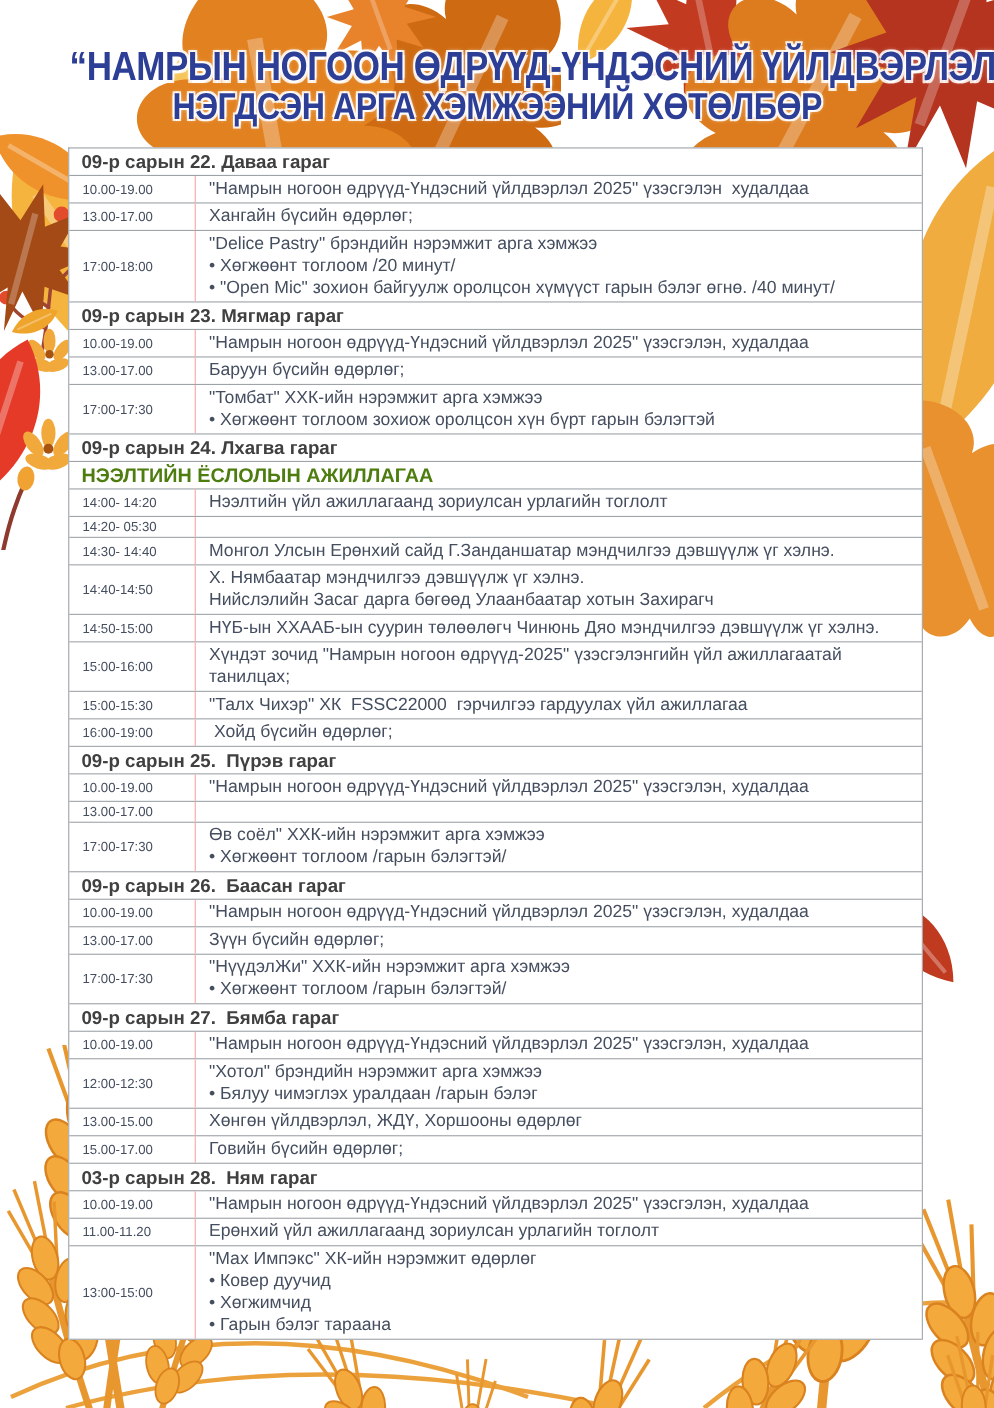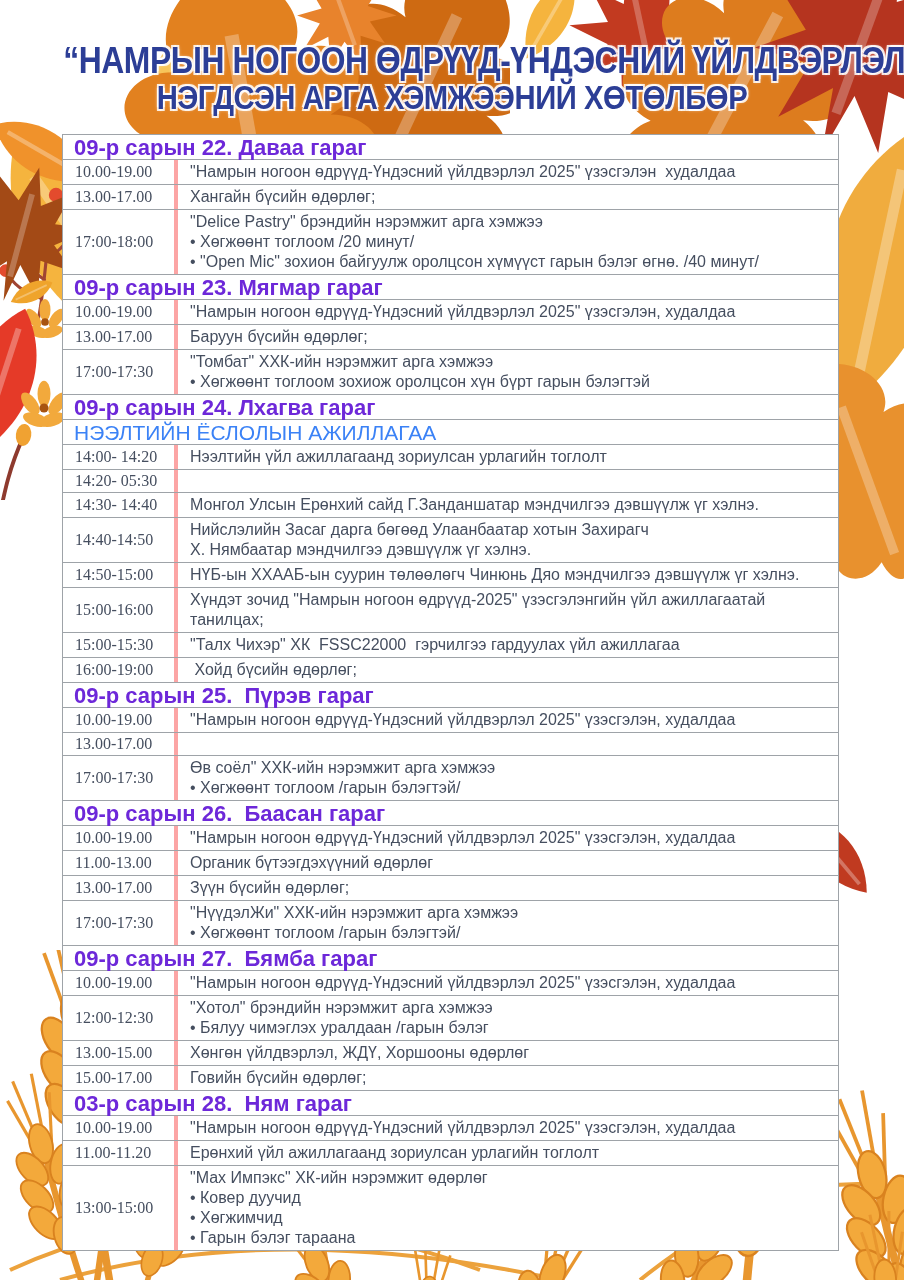--- a/index.html
+++ b/index.html
@@ -19,33 +19,33 @@
   .title-line1{font-size:37px;line-height:38px;}
   .title-line2{font-size:34px;line-height:34px;}
   
   .schedule{
     position:absolute;left:62px;top:134px;width:777px;z-index:1;
     background:#fff;border:1px solid #9ea3a8;border-bottom:none;
     box-sizing:border-box;
   }
   .row{border-bottom:1px solid #9ea3a8;white-space:pre-wrap;}
   .header-row{
-    padding:3px 11px 2px;color:#6d28d9;font-weight:bold;
-    font-size:22px;line-height:19px;
+    padding:3px 11px 2px;color:#404040;font-weight:bold;
+    font-size:17px;line-height:19px;
   }
   .subheader-row{
-    padding:3px 11px 2px;color:#3b82f6;font-weight:normal;
-    font-size:21px;line-height:19px;
+    padding:3px 11px 2px;color:#4d7c0f;font-weight:bold;
+    font-size:18px;line-height:19px;
   }
   .event-row{display:flex;align-items:stretch;}
   .cell{box-sizing:border-box;}
   .time-cell{
-    flex:0 0 115px;border-right:4px solid #fca5a5;
+    flex:0 0 115px;border-right:1px solid #fca5a5;
     padding:2px 6px 2px 12px;display:flex;align-items:center;
-    font-size:16px;color:#454e5f;font-family:Liberation Serif, serif;
+    font-size:12px;color:#454e5f;
   }
   .desc-cell{flex:1;padding:2px 12px;font-size:16px;color:#454e5f;}
   .desc-line{line-height:20px;}
 </style>
 </head>
 <body>
 
 <svg width="0" height="0" style="position:absolute" aria-hidden="true">
   <defs>
     <g id="leaf-oak">
@@ -181,32 +181,31 @@
       <div class="row event-row"><div class="cell time-cell">17:00-18:00</div><div class="cell desc-cell"><div class="desc-line">"Delice Pastry" брэндийн нэрэмжит арга хэмжээ</div><div class="desc-line">• Хөгжөөнт тоглоом /20 минут/</div><div class="desc-line">• "Open Mic" зохион байгуулж оролцсон хүмүүст гарын бэлэг өгнө. /40 минут/</div></div></div>
       <div class="row header-row">09-р сарын 23. Мягмар гараг</div>
       <div class="row event-row"><div class="cell time-cell">10.00-19.00</div><div class="cell desc-cell"><div class="desc-line">"Намрын ногоон өдрүүд-Үндэсний үйлдвэрлэл 2025" үзэсгэлэн, худалдаа</div></div></div>
       <div class="row event-row"><div class="cell time-cell">13.00-17.00</div><div class="cell desc-cell"><div class="desc-line">Баруун бүсийн өдөрлөг;</div></div></div>
       <div class="row event-row"><div class="cell time-cell">17:00-17:30</div><div class="cell desc-cell"><div class="desc-line">"Томбат" ХХК-ийн нэрэмжит арга хэмжээ</div><div class="desc-line">• Хөгжөөнт тоглоом зохиож оролцсон хүн бүрт гарын бэлэгтэй</div></div></div>
       <div class="row header-row">09-р сарын 24. Лхагва гараг</div>
       <div class="row subheader-row">НЭЭЛТИЙН ЁСЛОЛЫН АЖИЛЛАГАА</div>
       <div class="row event-row"><div class="cell time-cell">14:00- 14:20</div><div class="cell desc-cell"><div class="desc-line">Нээлтийн үйл ажиллагаанд зориулсан урлагийн тоглолт</div></div></div>
       <div class="row event-row"><div class="cell time-cell">14:20- 05:30</div></div>
       <div class="row event-row"><div class="cell time-cell">14:30- 14:40</div><div class="cell desc-cell"><div class="desc-line">Монгол Улсын Ерөнхий сайд Г.Занданшатар мэндчилгээ дэвшүүлж үг хэлнэ.</div></div></div>
-      <div class="row event-row"><div class="cell time-cell">14:40-14:50</div><div class="cell desc-cell"><div class="desc-line">Нийслэлийн Засаг дарга бөгөөд Улаанбаатар хотын Захирагч</div><div class="desc-line">Х. Нямбаатар мэндчилгээ дэвшүүлж үг хэлнэ.</div></div></div>
+      <div class="row event-row"><div class="cell time-cell">14:40-14:50</div><div class="cell desc-cell"><div class="desc-line">Х. Нямбаатар мэндчилгээ дэвшүүлж үг хэлнэ.</div><div class="desc-line">Нийслэлийн Засаг дарга бөгөөд Улаанбаатар хотын Захирагч</div></div></div>
       <div class="row event-row"><div class="cell time-cell">14:50-15:00</div><div class="cell desc-cell"><div class="desc-line">НҮБ-ын ХХААБ-ын суурин төлөөлөгч Чинюнь Дяо мэндчилгээ дэвшүүлж үг хэлнэ.</div></div></div>
       <div class="row event-row"><div class="cell time-cell">15:00-16:00</div><div class="cell desc-cell"><div class="desc-line">Хүндэт зочид "Намрын ногоон өдрүүд-2025" үзэсгэлэнгийн үйл ажиллагаатай танилцах;</div></div></div>
       <div class="row event-row"><div class="cell time-cell">15:00-15:30</div><div class="cell desc-cell"><div class="desc-line">"Талх Чихэр" ХК  FSSC22000  гэрчилгээ гардуулах үйл ажиллагаа</div></div></div>
       <div class="row event-row"><div class="cell time-cell">16:00-19:00</div><div class="cell desc-cell"><div class="desc-line"> Хойд бүсийн өдөрлөг;</div></div></div>
       <div class="row header-row">09-р сарын 25.  Пүрэв гараг</div>
       <div class="row event-row"><div class="cell time-cell">10.00-19.00</div><div class="cell desc-cell"><div class="desc-line">"Намрын ногоон өдрүүд-Үндэсний үйлдвэрлэл 2025" үзэсгэлэн, худалдаа</div></div></div>
       <div class="row event-row"><div class="cell time-cell">13.00-17.00</div></div>
       <div class="row event-row"><div class="cell time-cell">17:00-17:30</div><div class="cell desc-cell"><div class="desc-line">Өв соёл" ХХК-ийн нэрэмжит арга хэмжээ</div><div class="desc-line">• Хөгжөөнт тоглоом /гарын бэлэгтэй/</div></div></div>
       <div class="row header-row">09-р сарын 26.  Баасан гараг</div>
       <div class="row event-row"><div class="cell time-cell">10.00-19.00</div><div class="cell desc-cell"><div class="desc-line">"Намрын ногоон өдрүүд-Үндэсний үйлдвэрлэл 2025" үзэсгэлэн, худалдаа</div></div></div>
-      <div class="row event-row"><div class="cell time-cell">11.00-13.00</div><div class="cell desc-cell"><div class="desc-line">Органик бүтээгдэхүүний өдөрлөг</div></div></div>
       <div class="row event-row"><div class="cell time-cell">13.00-17.00</div><div class="cell desc-cell"><div class="desc-line">Зүүн бүсийн өдөрлөг;</div></div></div>
       <div class="row event-row"><div class="cell time-cell">17:00-17:30</div><div class="cell desc-cell"><div class="desc-line">"НүүдэлЖи" ХХК-ийн нэрэмжит арга хэмжээ</div><div class="desc-line">• Хөгжөөнт тоглоом /гарын бэлэгтэй/</div></div></div>
       <div class="row header-row">09-р сарын 27.  Бямба гараг</div>
       <div class="row event-row"><div class="cell time-cell">10.00-19.00</div><div class="cell desc-cell"><div class="desc-line">"Намрын ногоон өдрүүд-Үндэсний үйлдвэрлэл 2025" үзэсгэлэн, худалдаа</div></div></div>
       <div class="row event-row"><div class="cell time-cell">12:00-12:30</div><div class="cell desc-cell"><div class="desc-line">"Хотол" брэндийн нэрэмжит арга хэмжээ</div><div class="desc-line">• Бялуу чимэглэх уралдаан /гарын бэлэг</div></div></div>
       <div class="row event-row"><div class="cell time-cell">13.00-15.00</div><div class="cell desc-cell"><div class="desc-line">Хөнгөн үйлдвэрлэл, ЖДҮ, Хоршооны өдөрлөг</div></div></div>
       <div class="row event-row"><div class="cell time-cell">15.00-17.00</div><div class="cell desc-cell"><div class="desc-line">Говийн бүсийн өдөрлөг;</div></div></div>
       <div class="row header-row">03-р сарын 28.  Ням гараг</div>
       <div class="row event-row"><div class="cell time-cell">10.00-19.00</div><div class="cell desc-cell"><div class="desc-line">"Намрын ногоон өдрүүд-Үндэсний үйлдвэрлэл 2025" үзэсгэлэн, худалдаа</div></div></div>
       <div class="row event-row"><div class="cell time-cell">11.00-11.20</div><div class="cell desc-cell"><div class="desc-line">Ерөнхий үйл ажиллагаанд зориулсан урлагийн тоглолт</div></div></div>

